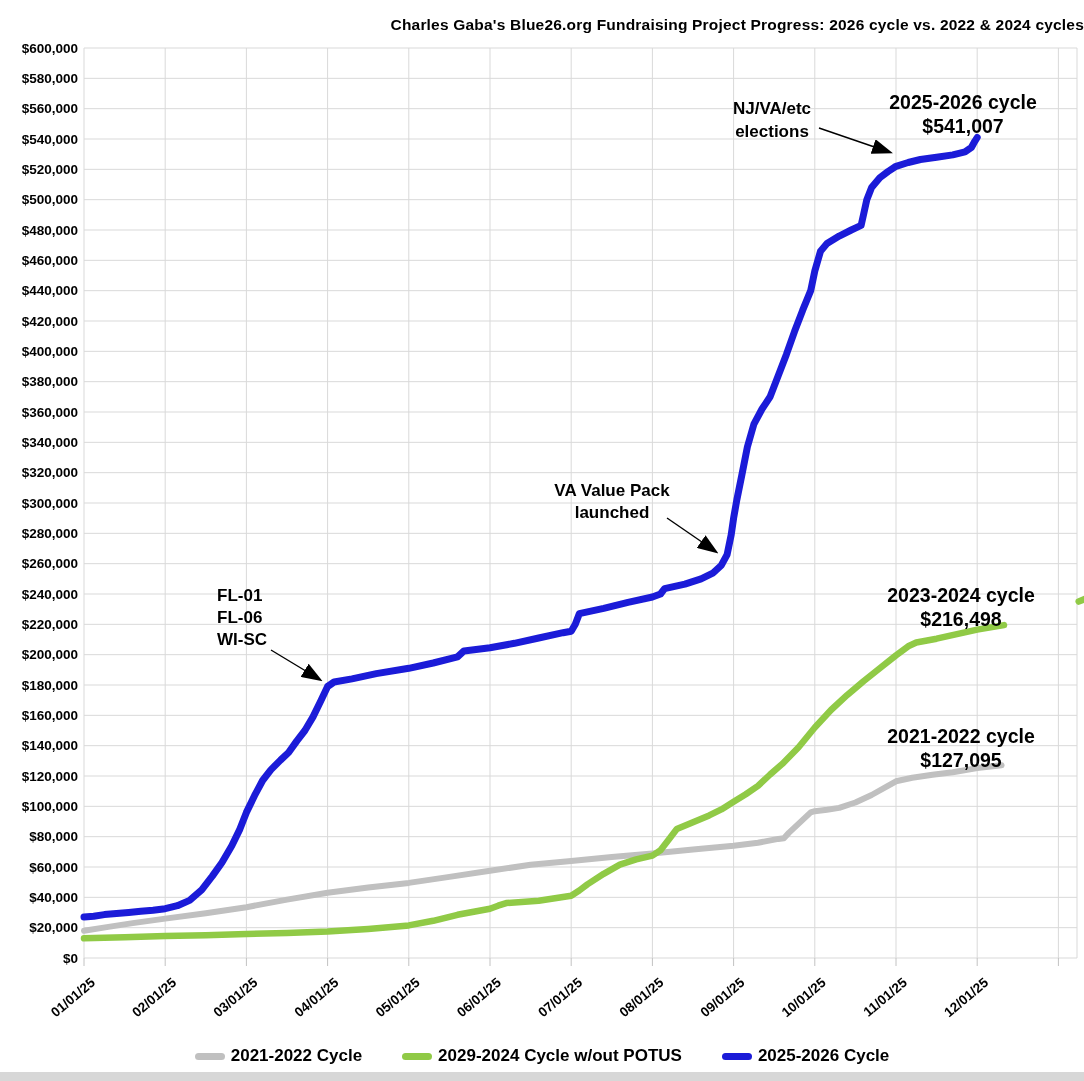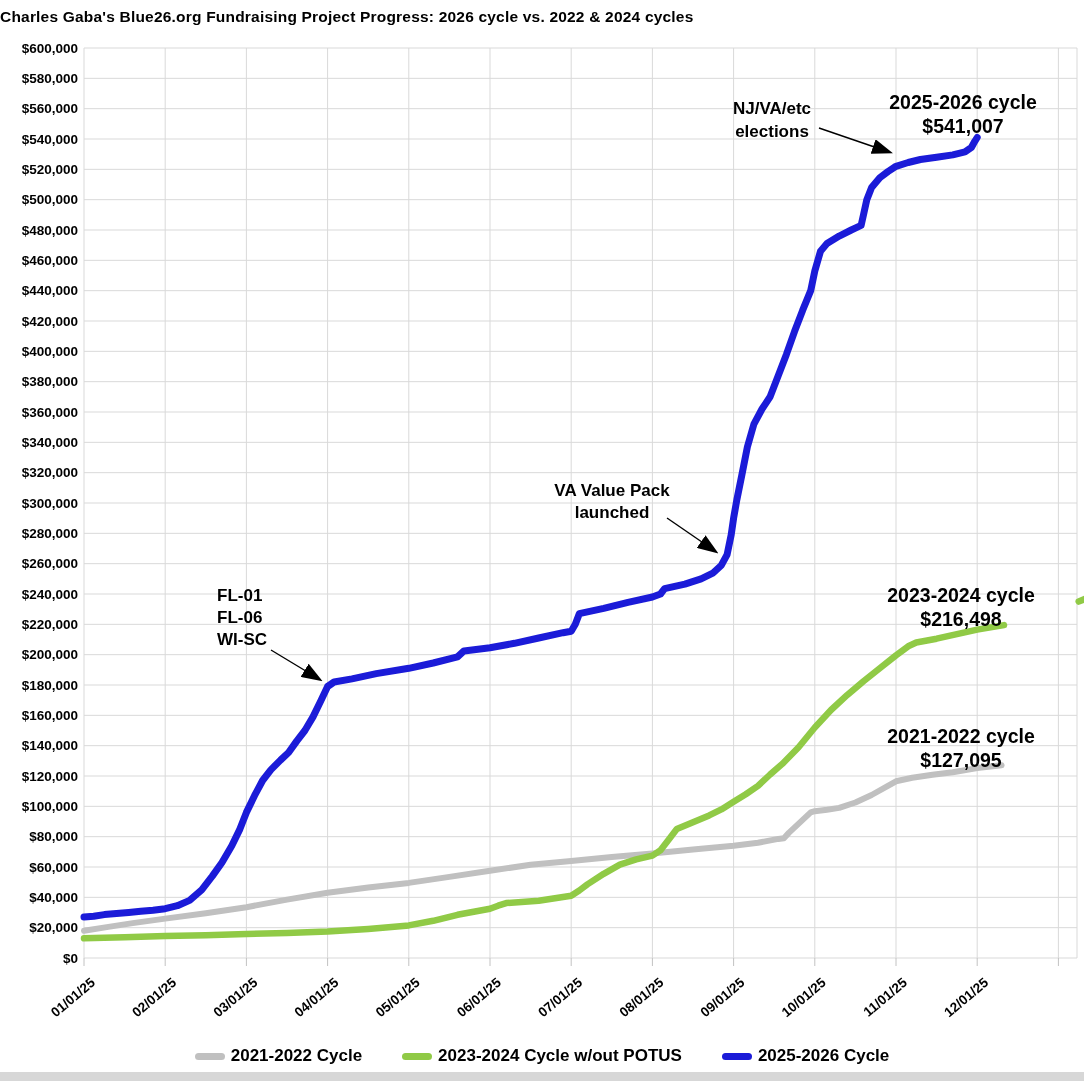--- a/index.html
+++ b/index.html
@@ -1,18 +1,18 @@
 <!DOCTYPE html>
 <html><head>
 <meta charset="utf-8">
 <style>
   html,body{margin:0;padding:0;background:#fff;}
   body{width:1084px;height:1081px;overflow:hidden;position:relative;
        font-family:"Liberation Sans",sans-serif;}
-  .title{position:absolute;top:8px;left:0;width:1084px;text-align:left;
+  .title{position:absolute;top:16px;left:0;width:1084px;text-align:right;
          font-size:15.5px;font-weight:bold;color:#000;letter-spacing:.2px;}
   #chart{position:absolute;top:0;left:0;}
   svg text{font-family:"Liberation Sans",sans-serif;font-weight:bold;fill:#000;}
   .legend{position:absolute;top:1040px;left:0;width:1084px;height:32px;
           display:flex;align-items:center;justify-content:center;gap:40px;}
   .legend-item{display:flex;align-items:center;gap:6px;}
   .legend-dash{display:inline-block;width:30px;height:7px;border-radius:4px;background:#999;}
   .legend-label{font-size:17px;font-weight:bold;color:#000;}
   .bottom-strip{position:absolute;top:1072px;left:0;width:1084px;height:9px;background:#d7d7d7;}
 </style>
@@ -176,21 +176,21 @@
     </g>
   </svg>
 
 <div class="legend">
   <div class="legend-item">
     <span class="legend-dash" style="background: rgb(192, 192, 192);"></span>
     <span class="legend-label">2021-2022 Cycle</span>
   </div>
   <div class="legend-item">
     <span class="legend-dash" style="background: rgb(144, 202, 70);"></span>
-    <span class="legend-label">2023-2024 Cycle w/out POTUS</span>
+    <span class="legend-label">2029-2024 Cycle w/out POTUS</span>
   </div>
   <div class="legend-item">
     <span class="legend-dash" style="background: rgb(27, 27, 216);"></span>
     <span class="legend-label">2025-2026 Cycle</span>
   </div>
 </div>
 
 <div class="bottom-strip"></div>
 
 </body></html>

